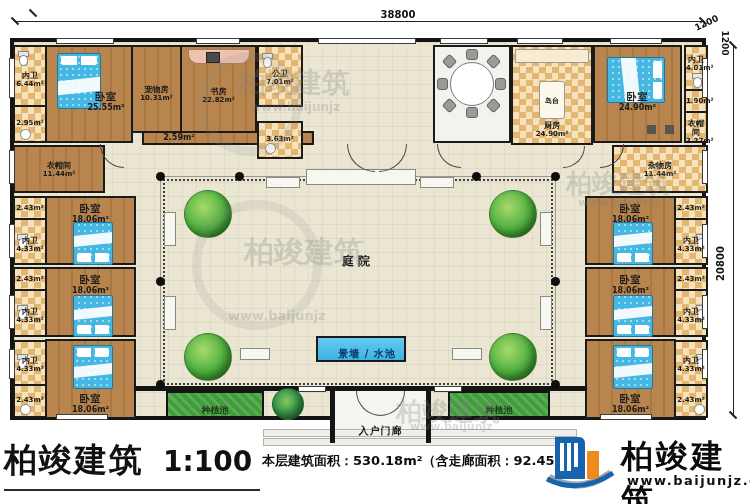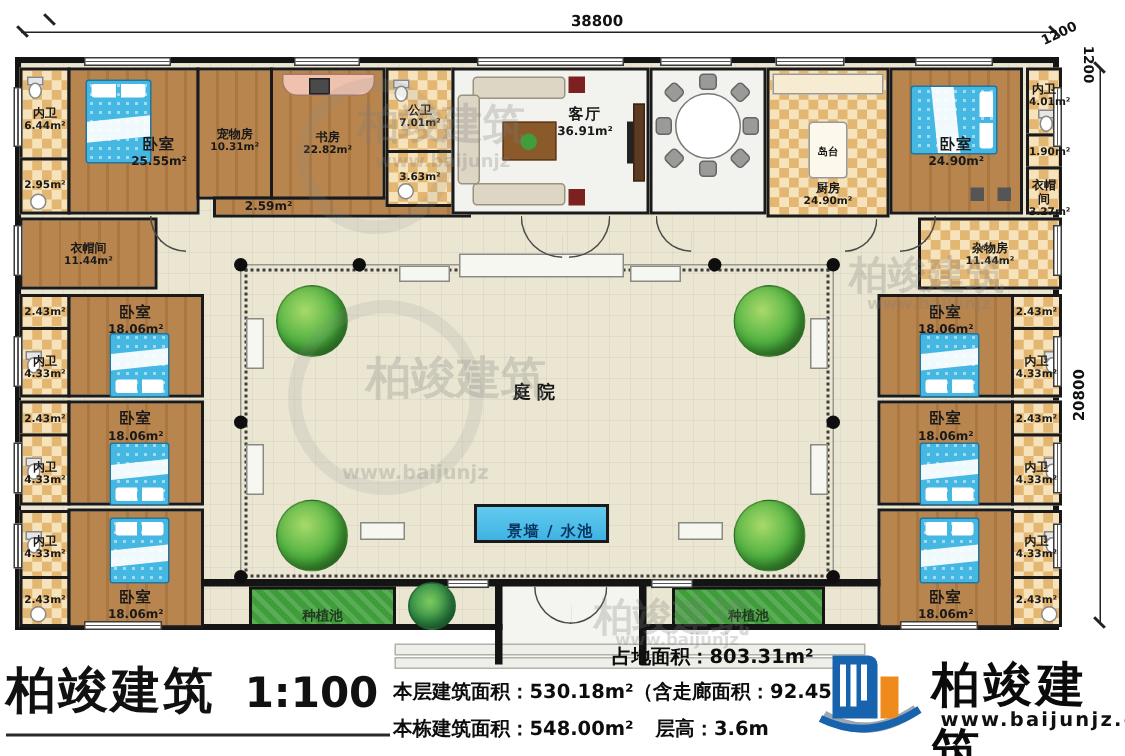--- a/index.html
+++ b/index.html
@@ -130,40 +130,25 @@
         <span class="ar">22.82m²</span>
       </div>
   </div>
   <div class="room checker" style="left:257px;top:45px;width:46px;height:62px;">
     <div class="lbl sm" style="top:22px;">
         <span class="nm">公卫</span>
         <span class="ar">7.01m²</span>
       </div>
     <div class="toilet" style="left:3px;top:6px;"></div>
   </div>
-  <div class="room checker" style="left:257px;top:100px;width:46px;height:38px;">
+  <div class="room checker" style="left:257px;top:121px;width:46px;height:38px;">
     <div class="lbl sm" style="top:12px;">
         <span class="ar">3.63m²</span>
       </div>
     <div class="sink" style="left:6px;top:20px;"></div>
-  </div>
-  <div class="room lightroom" style="left:301px;top:45px;width:132px;height:98px;">
-    <div class="furn" style="left:12px;top:4px;width:62px;height:15px;background:#ddd6c4;border:1px solid #9a917e;border-radius:3px;"></div>
-    <div class="furn" style="left:12px;top:75px;width:62px;height:15px;background:#ddd6c4;border:1px solid #9a917e;border-radius:3px;"></div>
-    <div class="furn" style="left:2px;top:16px;width:15px;height:60px;background:#ddd6c4;border:1px solid #9a917e;border-radius:3px;"></div>
-    <div class="furn" style="left:32px;top:34px;width:36px;height:26px;background:#8a5a2b;border:1px solid #5e3d1d;"></div>
-    <div class="furn" style="left:44px;top:42px;width:11px;height:11px;border-radius:50%;background:#3f9e3a;"></div>
-    <div class="furn" style="left:76px;top:4px;width:11px;height:11px;background:#7c2020;"></div>
-    <div class="furn" style="left:76px;top:79px;width:11px;height:11px;background:#7c2020;"></div>
-    <div class="furn" style="left:119px;top:22px;width:8px;height:52px;background:#5c3b22;border:1px solid #3a2514;"></div>
-    <div class="furn" style="left:115px;top:34px;width:4px;height:28px;background:#222;"></div>
-    <div class="lbl" style="top:24px;left:46px;right:0;">
-        <span class="nm">客厅</span>
-        <span class="ar">36.91m²</span>
-      </div>
   </div>
   <div class="room lightroom" style="left:433px;top:45px;width:78px;height:98px;">
     <div class="furn" style="left:15px;top:15px;width:44px;height:44px;border-radius:50%;background:#fff;border:1px solid #777;"></div>
     <div class="furn" style="left:31px;top:2px;width:12px;height:11px;background:#9a9a98;border:1px solid #666;border-radius:3px;"></div>
     <div class="furn" style="left:31px;top:60px;width:12px;height:11px;background:#9a9a98;border:1px solid #666;border-radius:3px;"></div>
     <div class="furn" style="left:2px;top:31px;width:11px;height:12px;background:#9a9a98;border:1px solid #666;border-radius:3px;"></div>
     <div class="furn" style="left:60px;top:31px;width:11px;height:12px;background:#9a9a98;border:1px solid #666;border-radius:3px;"></div>
     <div class="furn" style="left:9px;top:9px;width:11px;height:11px;background:#9a9a98;border:1px solid #666;border-radius:3px;transform:rotate(45deg);"></div>
     <div class="furn" style="left:53px;top:9px;width:11px;height:11px;background:#9a9a98;border:1px solid #666;border-radius:3px;transform:rotate(45deg);"></div>
     <div class="furn" style="left:9px;top:53px;width:11px;height:11px;background:#9a9a98;border:1px solid #666;border-radius:3px;transform:rotate(45deg);"></div>
@@ -371,20 +356,23 @@
   <div class="winh" style="left:434px;top:386px;width:28px;"></div>
   <div class="grass" style="position:absolute;left:166px;top:391px;width:98px;height:27px;">
     <div class="lbl" style="top:6px;"><span style="font-size:9px;color:#213a1f;">种植池</span></div>
   </div>
   <div class="tree" style="left:272px;top:388px;width:30px;height:30px;z-index:2;background:radial-gradient(circle at 45% 40%,#7ec95e,#2e8b45 60%,#1e5f2e 90%);"></div>
   <div class="wallseg" style="left:330px;top:386px;width:5px;height:57px;"></div>
   <div class="wallseg" style="left:426px;top:386px;width:5px;height:57px;"></div>
   <div class="abs" style="left:335px;top:391px;width:91px;height:52px;background:#f4f4f0;"></div>
   <div class="arc arc-bl" style="left:356px;top:391px;width:25px;height:25px;"></div>
   <div class="arc arc-br" style="left:380px;top:391px;width:25px;height:25px;"></div>
+  <div class="lbl" style="left:335px;top:420px;width:91px;z-index:4;">
+    <span style="font-size:10px;letter-spacing:1px;">入户门廊</span>
+  </div>
   <div class="grass" style="position:absolute;left:448px;top:391px;width:102px;height:27px;">
     <div class="lbl" style="top:6px;"><span style="font-size:9px;color:#213a1f;">种植池</span></div>
   </div>
   <div class="step" style="left:263px;top:429px;width:314px;height:8px;"></div>
   <div class="step" style="left:263px;top:438px;width:314px;height:8px;"></div>
 
   <div class="winh" style="left:56px;top:38px;width:58px;"></div>
   <div class="winh" style="left:196px;top:38px;width:44px;"></div>
   <div class="winh" style="left:318px;top:38px;width:98px;"></div>
   <div class="winh" style="left:440px;top:38px;width:48px;"></div>
@@ -418,26 +406,21 @@
   <div class="wm" style="left:228px;top:308px;font-size:13px;">www.baijunjz</div>
   <div class="wm" style="left:566px;top:166px;font-size:26px;">柏竣建筑</div>
   <div class="wm" style="left:578px;top:196px;font-size:11px;">www.baijunjz</div>
   <div class="wm" style="left:396px;top:394px;font-size:26px;">柏竣建筑</div>
   <div class="wm" style="left:410px;top:420px;font-size:11px;">www.baijunjz</div>
 
   <div class="title-line">
     <span class="title-main">柏竣建筑</span>
     <span class="title-scale">1:100</span>
   </div>
-  <div class="stat" style="left:408px;top:429px;">占地面积：803.31m²</div>
   <div class="stat" style="left:262px;top:452px;max-width:342px;overflow:hidden;">本层建筑面积：530.18m²（含走廊面积：92.45m²）</div>
-  <div class="stat" style="left:262px;top:477px;">
-    <span>本栋建筑面积：548.00m²</span>
-    <span style="margin-left:10px;">层高：3.6m</span>
-  </div>
   <div class="logo">
     <svg width="76" height="70" viewBox="0 0 76 70">
       <path d="M6 50 q30 18 62 -4" stroke="#9aa6b2" stroke-width="7" fill="none"></path>
       <path d="M12 10 h24 a6 6 0 0 1 6 6 v36 h-30 z" fill="#1763ae"></path>
       <rect x="17" y="16" width="4" height="28" fill="#fff"></rect>
       <rect x="24" y="16" width="4" height="28" fill="#fff"></rect>
       <rect x="31" y="16" width="4" height="24" fill="#fff"></rect>
       <path d="M44 24 h12 v28 h-12 z" fill="#ef8b1c"></path>
       <path d="M4 52 q32 16 66 -6" stroke="#1763ae" stroke-width="5" fill="none"></path>
     </svg>

